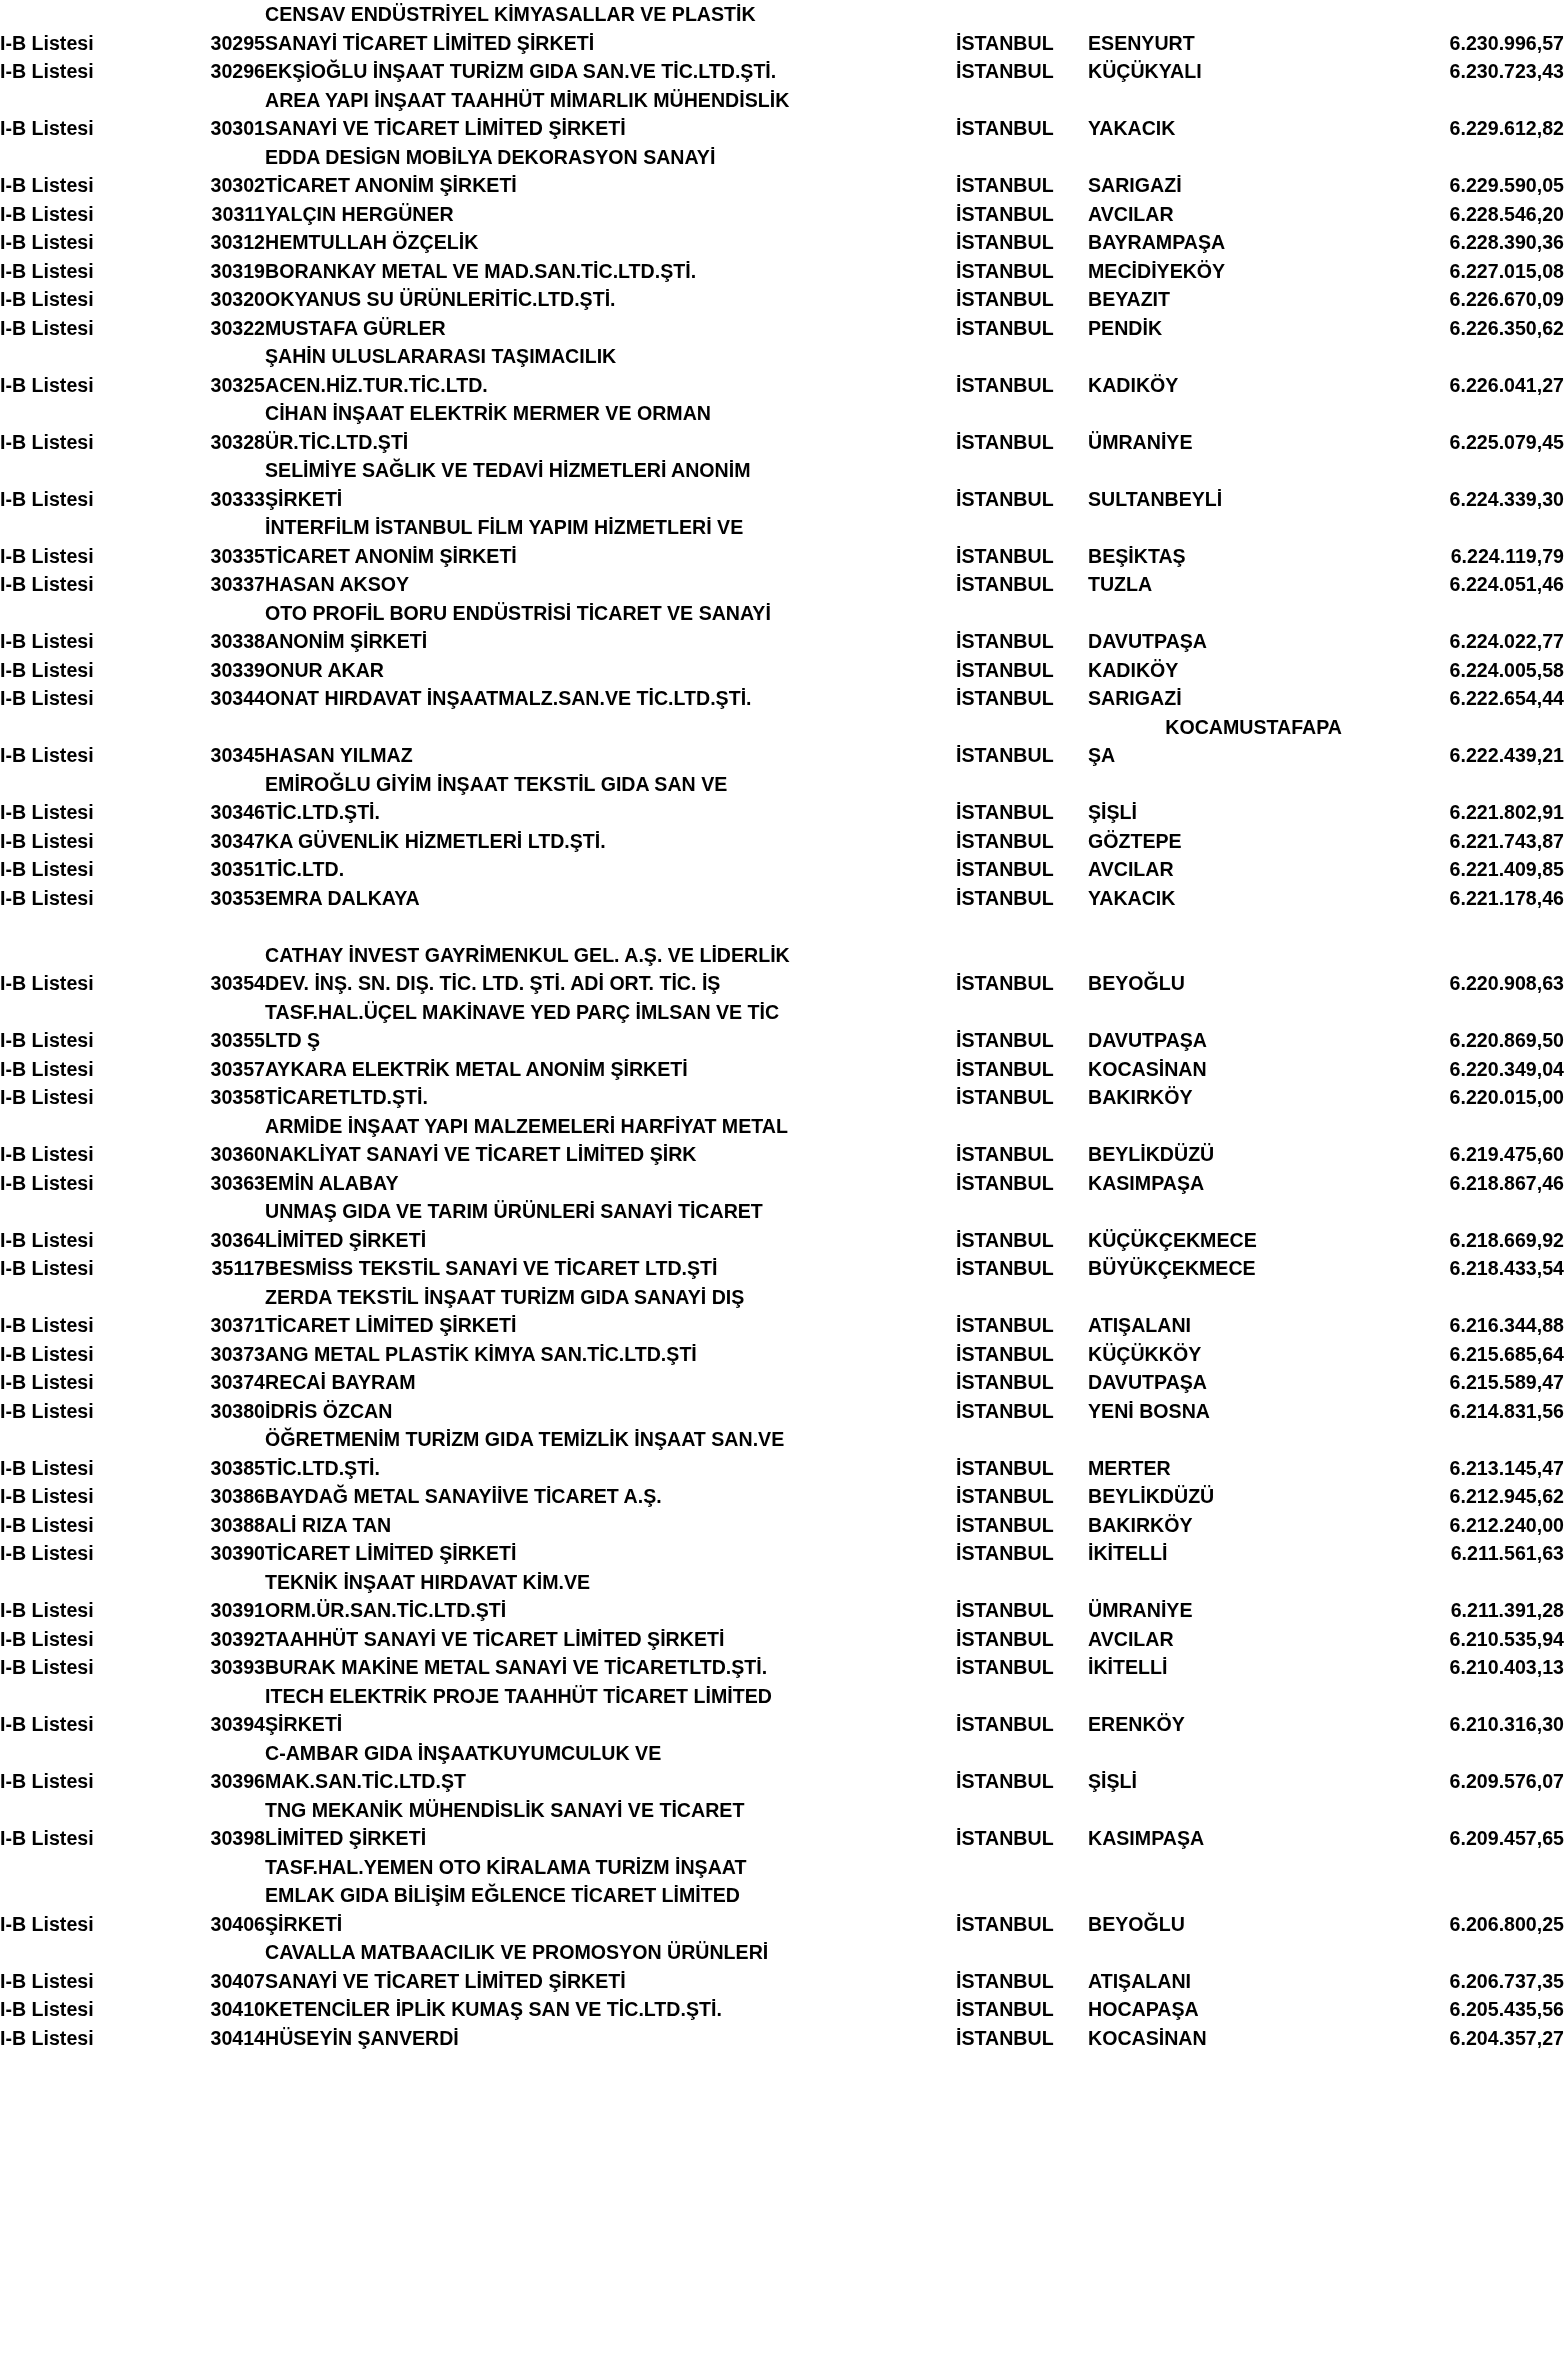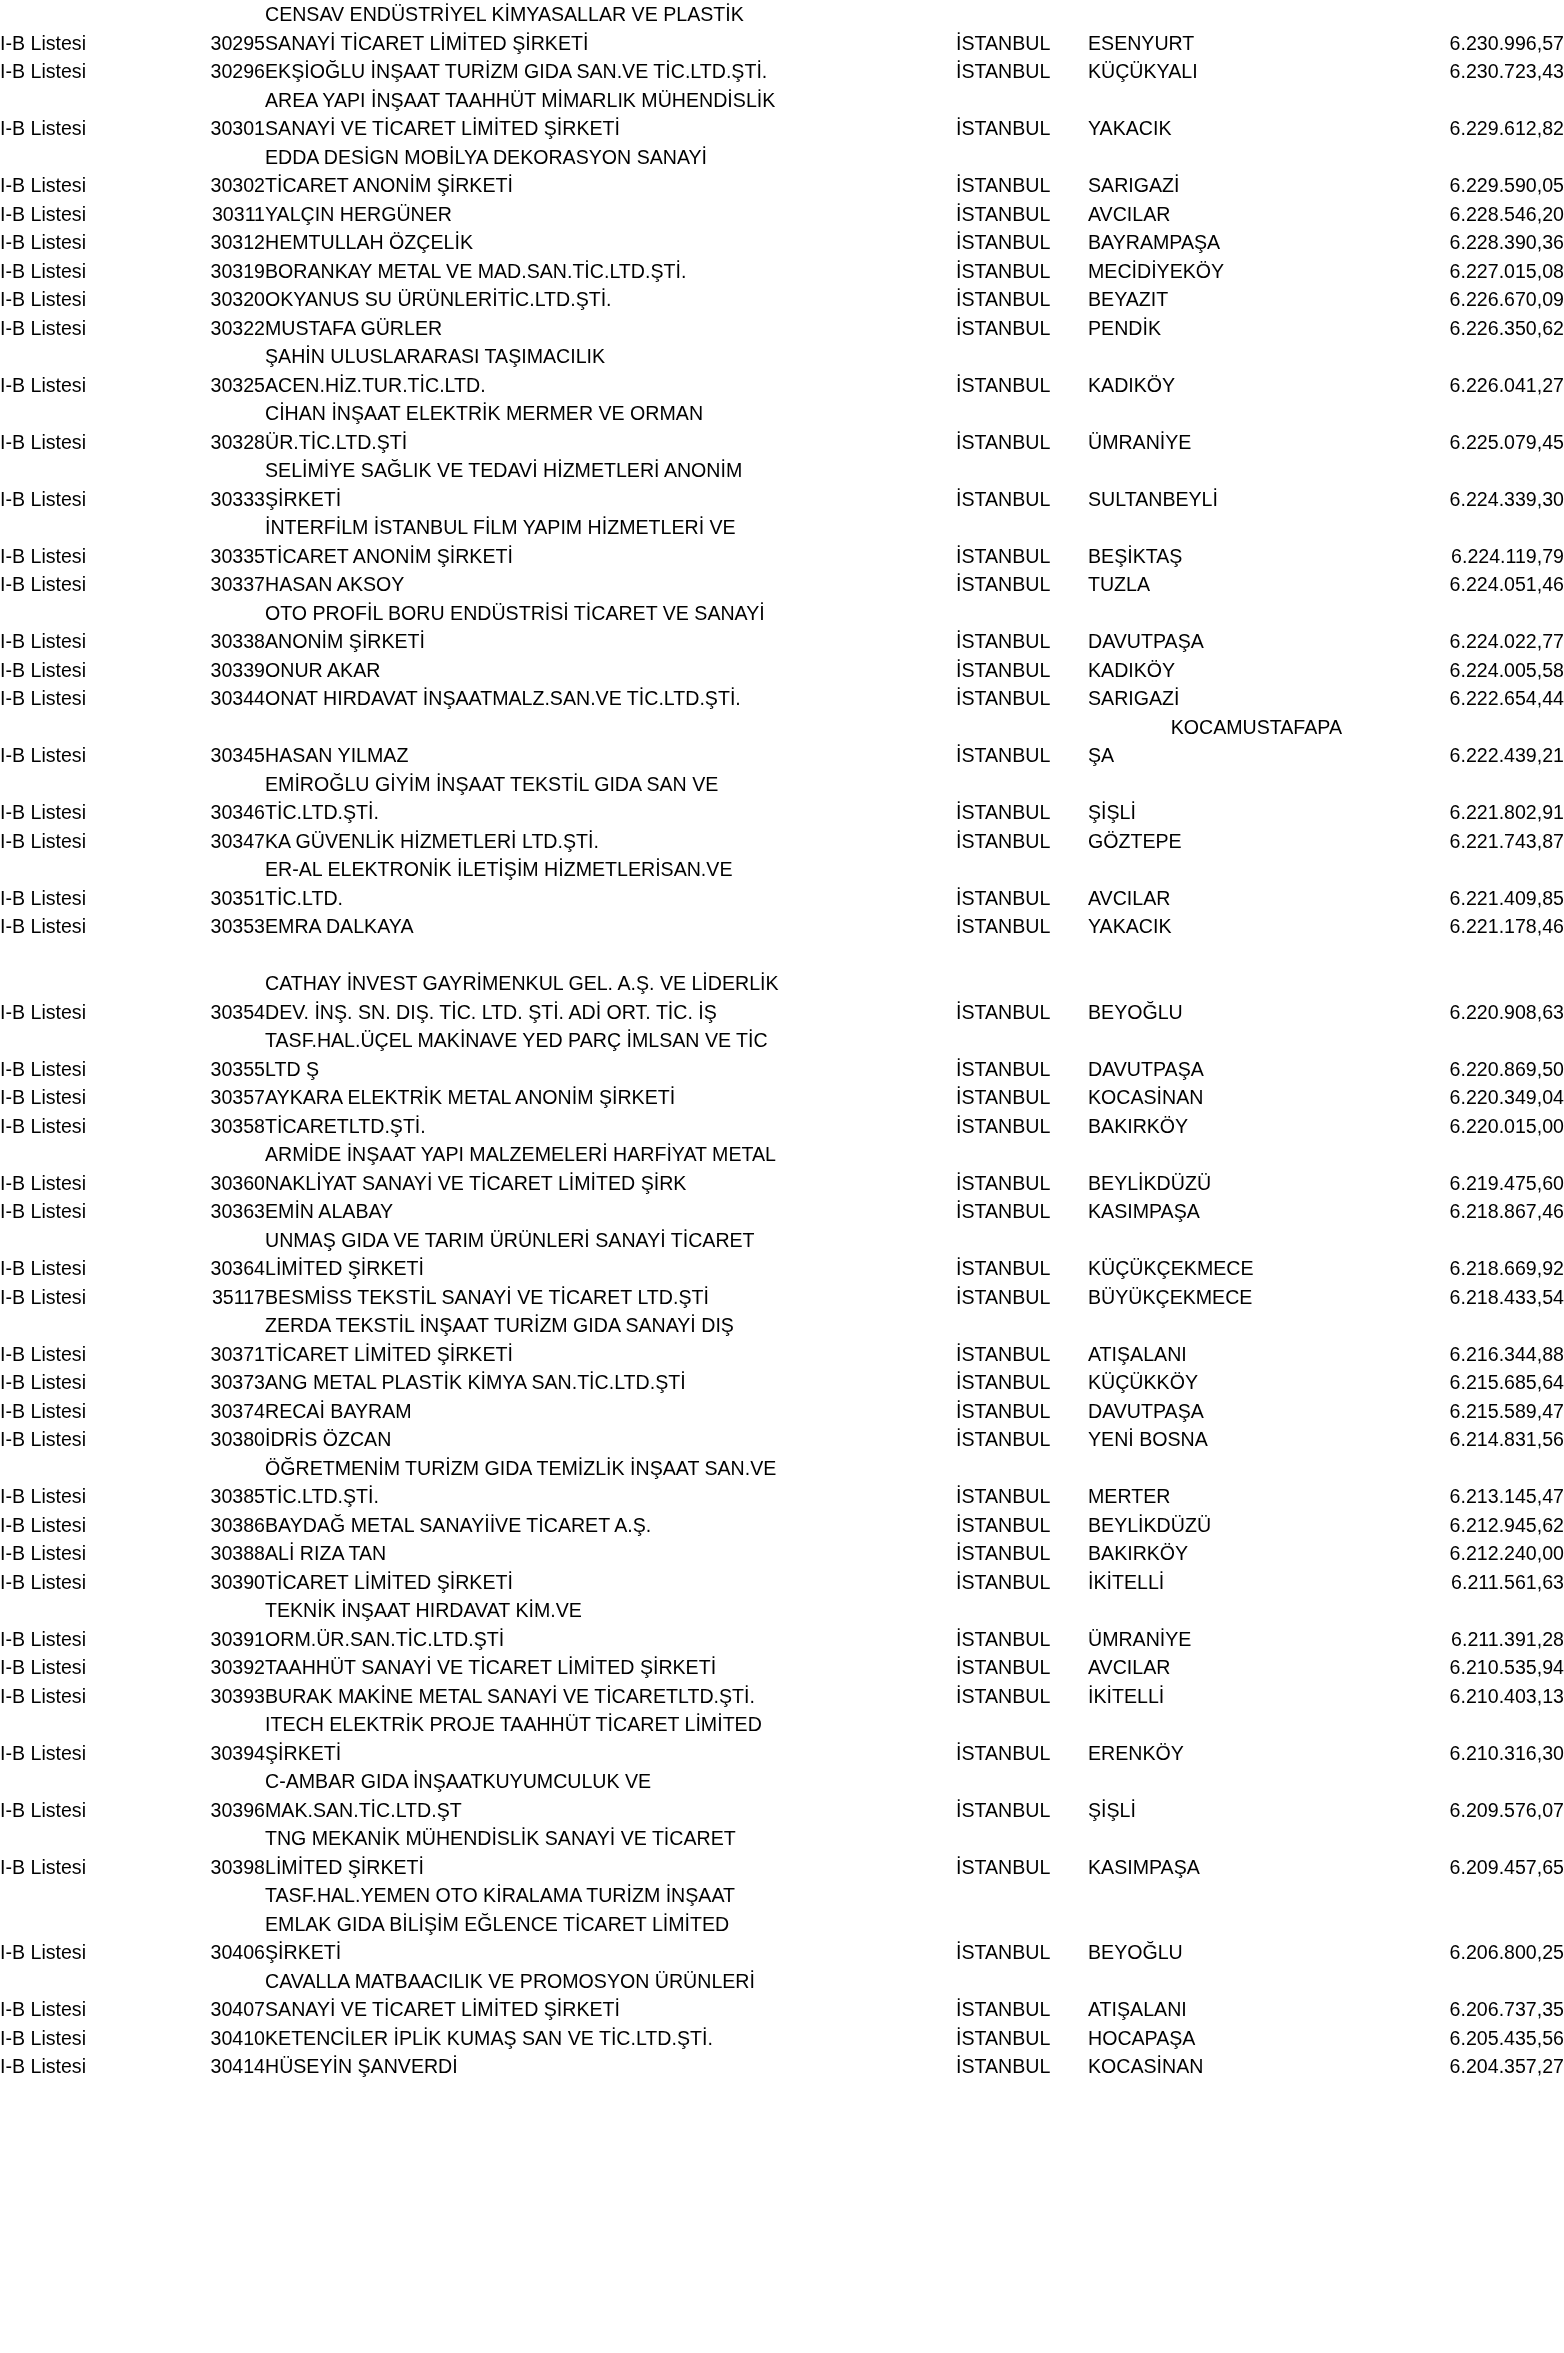--- a/index.html
+++ b/index.html
@@ -22,20 +22,21 @@
     box-sizing: border-box;
     padding: 0px 0 0 0;
     overflow: hidden;
   }
   table.debt-table {
     width: 1282px;
     border-collapse: collapse;
     table-layout: fixed;
     font-size: 19.6px;
     line-height: 1.0;
+    font-weight: bold;
   }
   table.debt-table td {
     padding: 0;
     margin: 0;
     vertical-align: bottom;
     white-space: nowrap;
     overflow: visible;
     font-size: 19.6px;
     height: 28.5px;
     line-height: 28.5px;
@@ -336,28 +337,20 @@
           <td class="amount-cell">6.221.802,91</td>
         </tr>
         <tr>
           <td class="list-cell">I-B Listesi</td>
           <td class="id-cell">30347</td>
           <td class="name-cell">KA GÜVENLİK HİZMETLERİ LTD.ŞTİ.</td>
           <td class="city-cell">İSTANBUL</td>
           <td class="dist-cell">GÖZTEPE</td>
           <td class="amount-cell">6.221.743,87</td>
         </tr>
-        <tr class="wrap-row">
-          <td class="list-cell blank"></td>
-          <td class="id-cell blank"></td>
-          <td class="wrap-name">ER-AL ELEKTRONİK İLETİŞİM HİZMETLERİSAN.VE</td>
-          <td class="city-cell blank"></td>
-          <td class="dist-cell blank"></td>
-          <td class="amount-cell blank"></td>
-        </tr>
         <tr>
           <td class="list-cell">I-B Listesi</td>
           <td class="id-cell">30351</td>
           <td class="name-cell">TİC.LTD.</td>
           <td class="city-cell">İSTANBUL</td>
           <td class="dist-cell">AVCILAR</td>
           <td class="amount-cell">6.221.409,85</td>
         </tr>
         <tr>
           <td class="list-cell">I-B Listesi</td>

